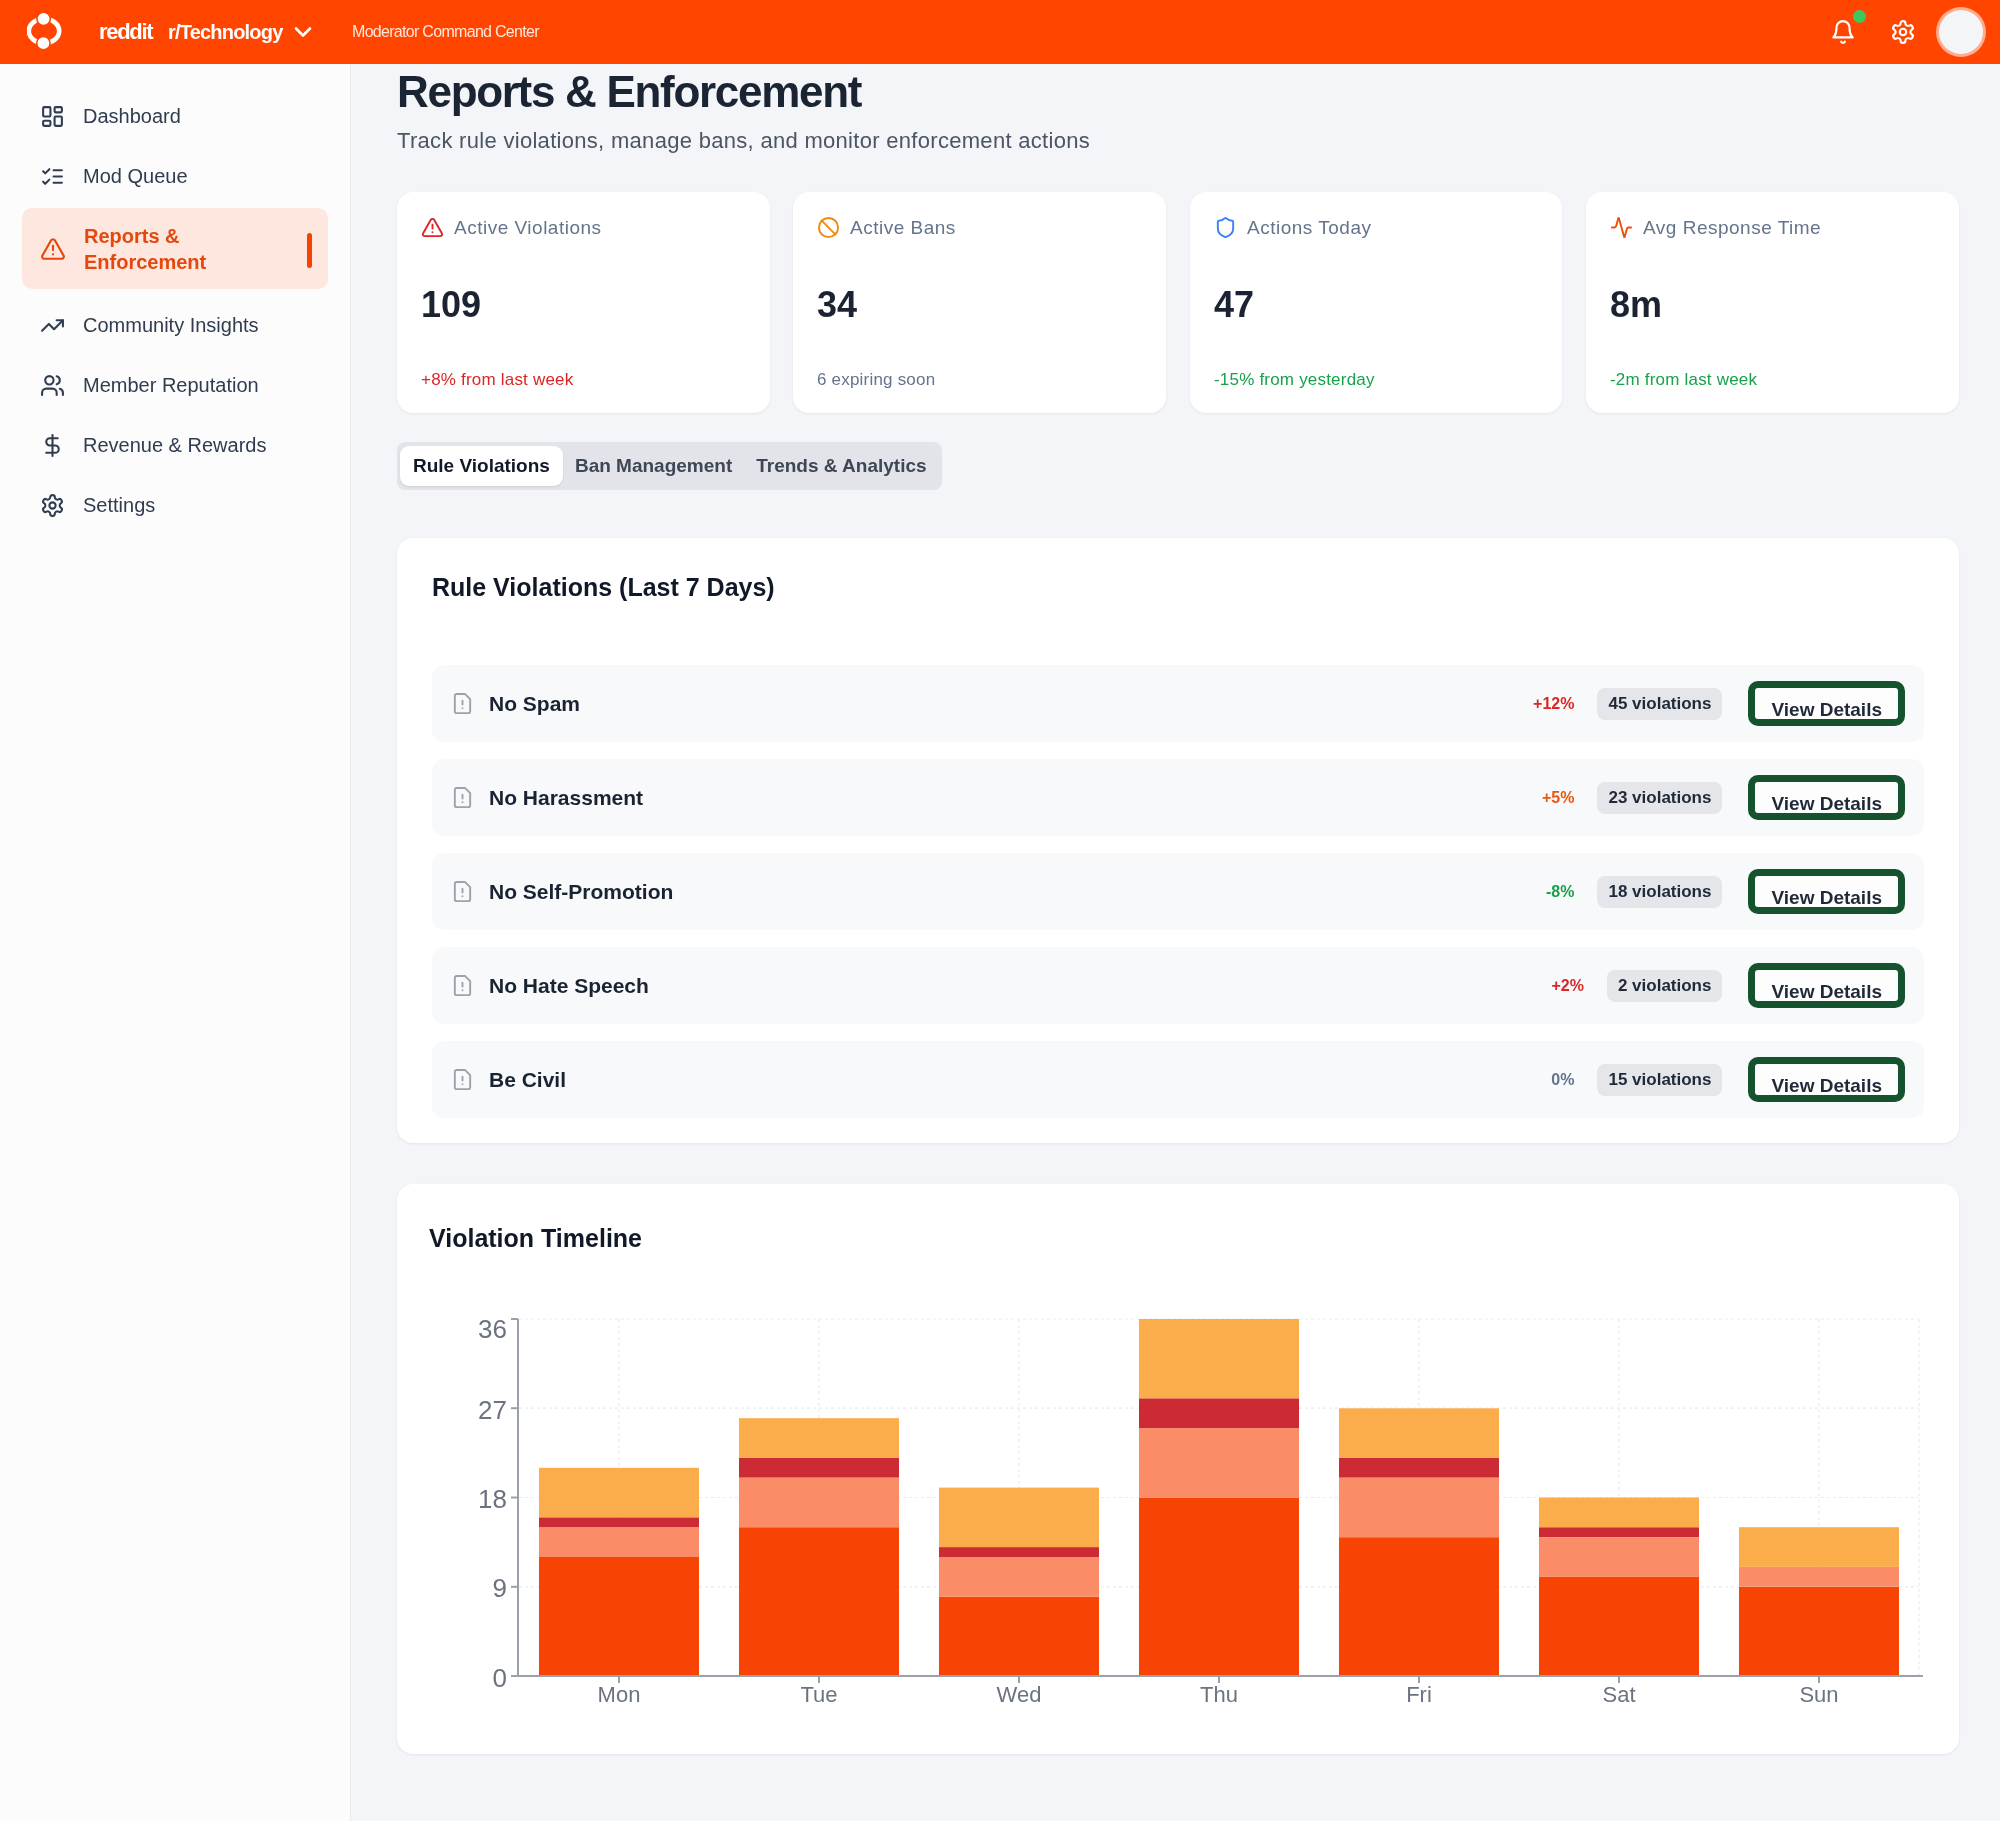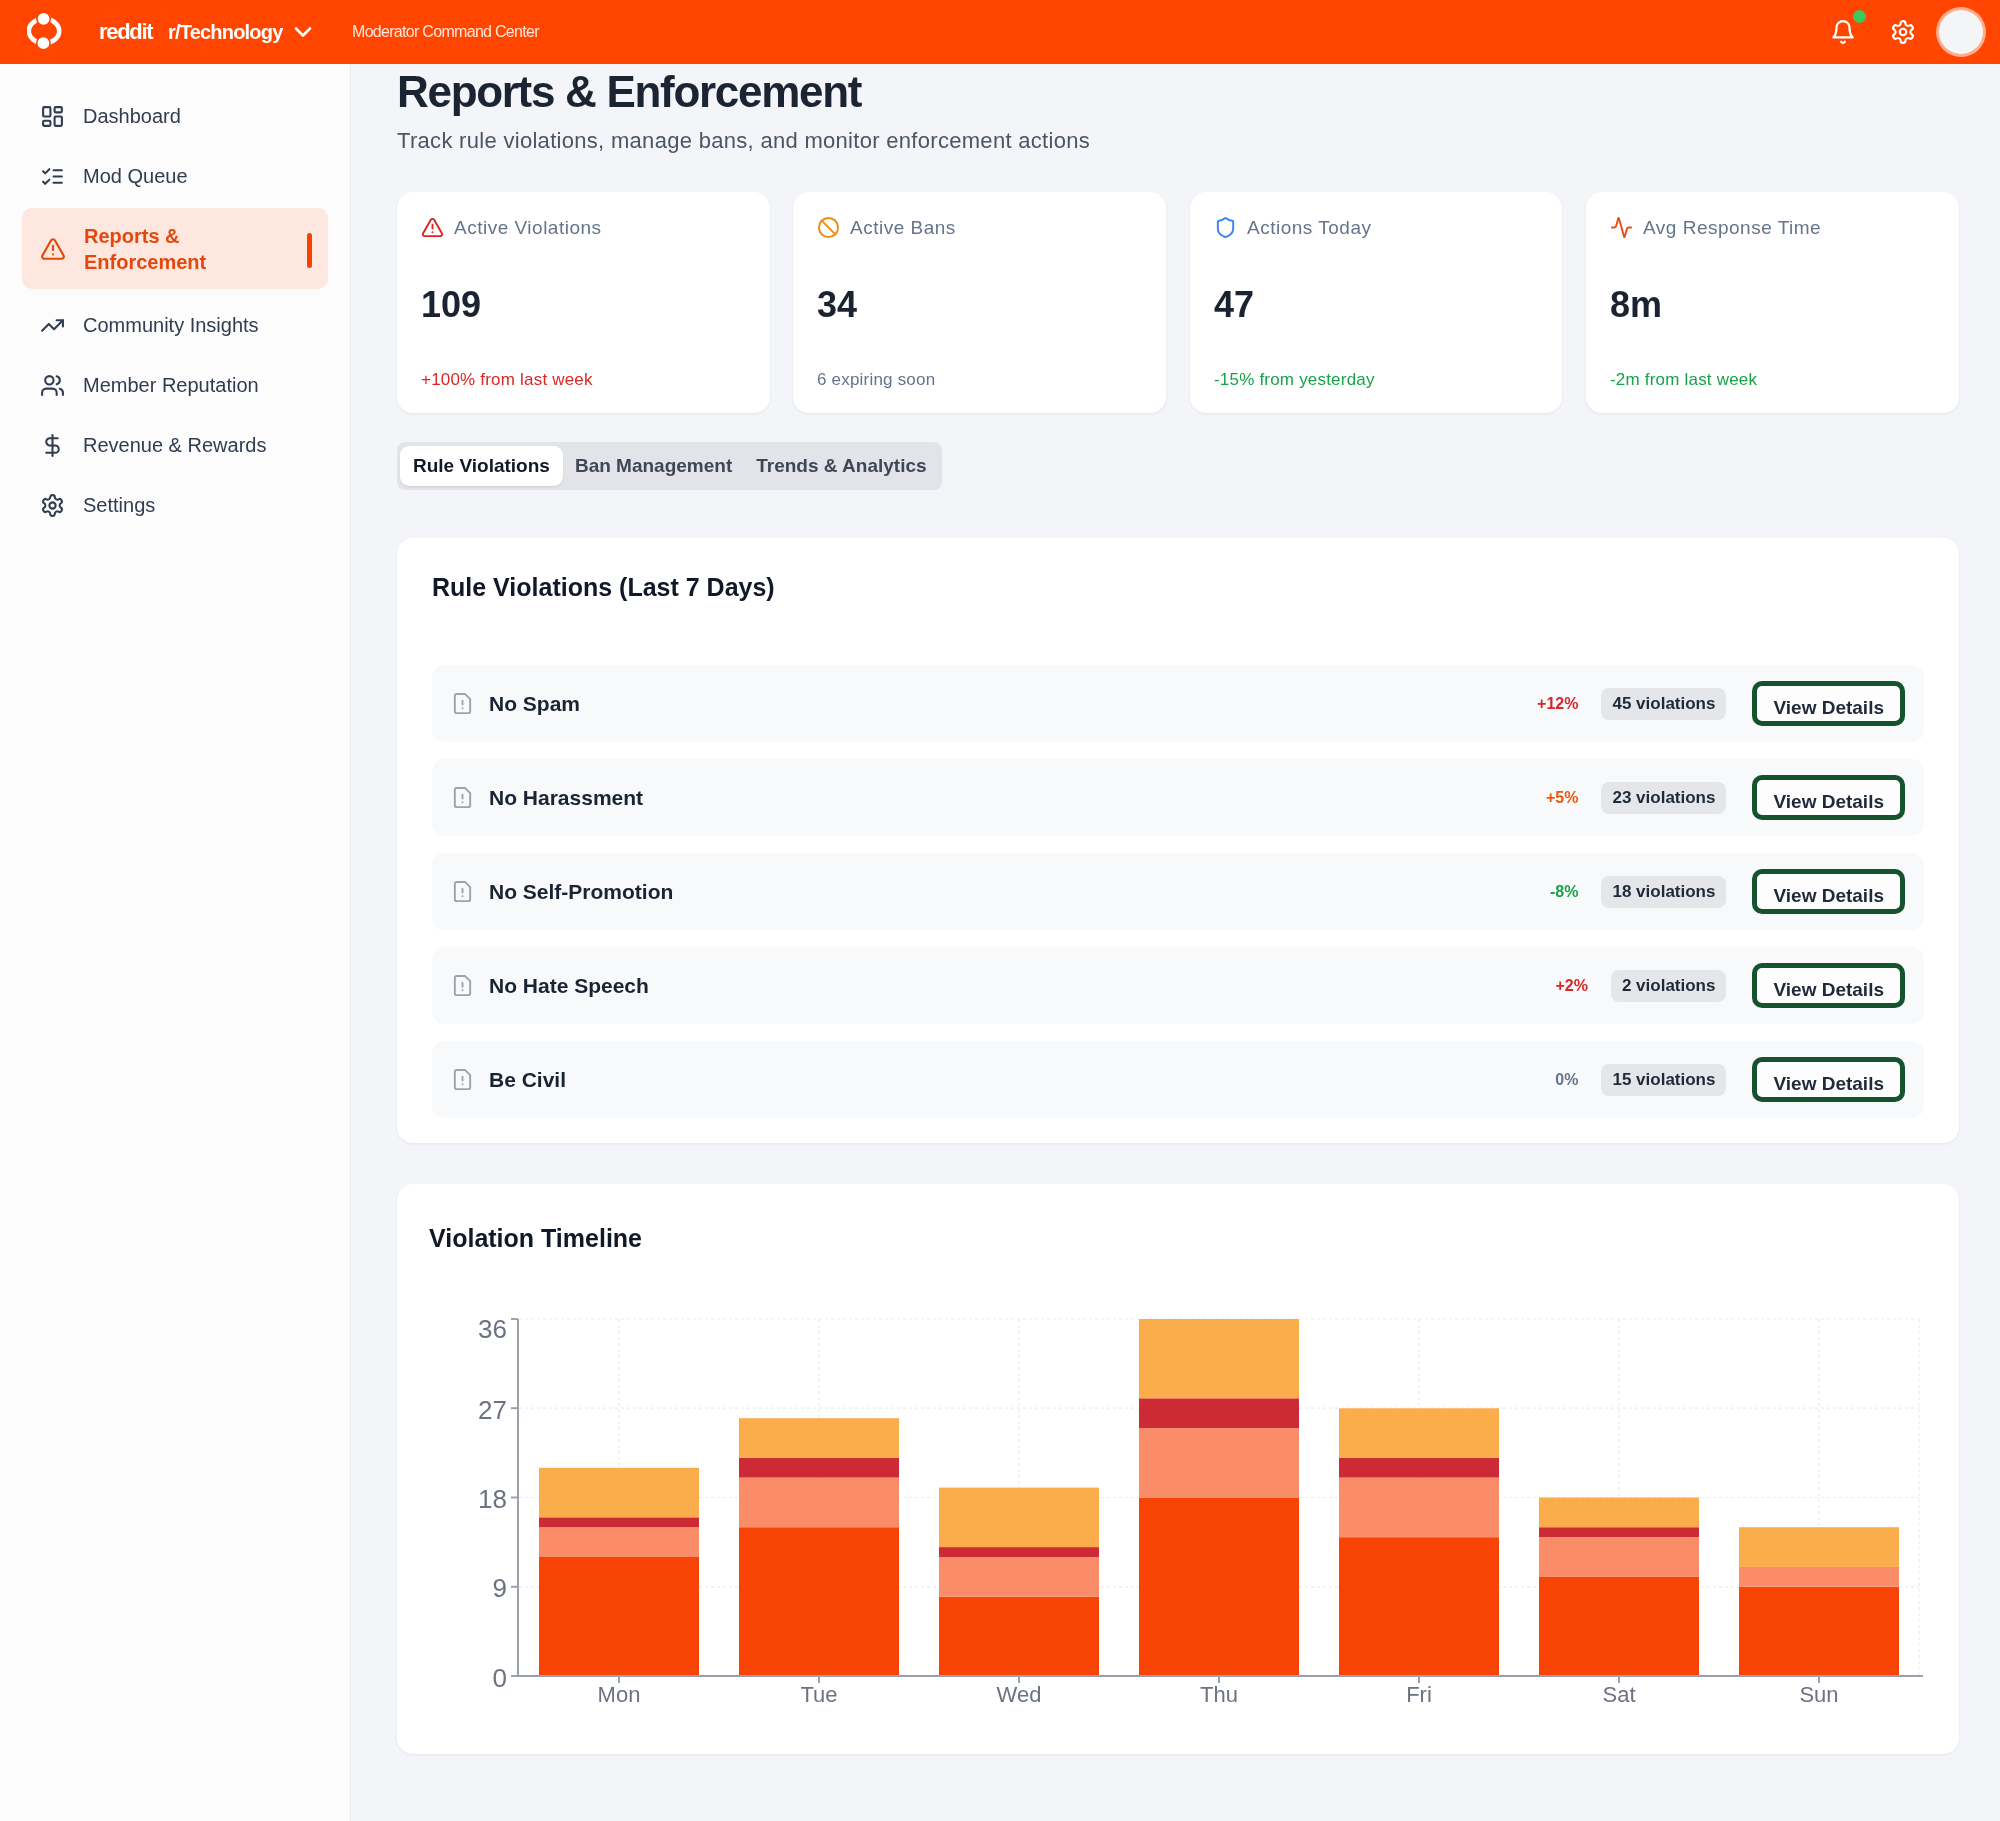--- a/index.html
+++ b/index.html
@@ -46,21 +46,21 @@
 
 .card { position:absolute; background:#fff; border-radius:16px; box-shadow:0 1px 3px rgba(16,24,40,0.07); }
 .rules { left:397px; top:538px; width:1562px; height:605px; padding:32px 35px; }
 .card-title { font-size:25px; font-weight:700; color:#111827; }
 .rule-row { position:relative; height:77px; margin-bottom:17px; background:#f8f9fb; border-radius:12px; display:flex; align-items:center; padding:0 19px; }
 .rule-row .ric { margin-right:15px; }
 .rule-name { font-size:21px; font-weight:600; color:#1a2332; }
 .rule-right { margin-left:auto; display:flex; align-items:center; }
 .pct { font-size:16px; font-weight:700; }
 .badge { margin-left:23px; background:#e4e6ea; border-radius:8px; height:32px; line-height:32px; padding:0 11px; font-size:17px; font-weight:600; color:#1f2937; }
-.vbtn { margin-left:26px; background:#fdfdfe; border:5px solid #14532d; border-radius:10px; height:45px; line-height:43px; padding:0 16px; font-size:19px; font-weight:600; color:#1f2937; }
+.vbtn { margin-left:26px; background:#fdfdfe; border:7px solid #14532d; border-radius:10px; height:45px; line-height:43px; padding:0 16px; font-size:19px; font-weight:600; color:#1f2937; }
 
 
 .timeline { left:397px; top:1184px; width:1562px; height:570px; padding:32px; }
 .chart { position:absolute; left:0; top:0; }
 </style>
 </head>
 <body>
 <div class="page">
 
 <div class="header">
@@ -156,21 +156,21 @@
 <div class="stat" style="left:397px; width:373px;">
   <div class="stat-head">
     <svg width="23" height="23" viewBox="0 0 24 24" fill="none" stroke="#dc2626" stroke-width="2" stroke-linecap="round" stroke-linejoin="round">
           <path d="m21.73 18-8-14a2 2 0 0 0-3.48 0l-8 14A2 2 0 0 0 4 21h16a2 2 0 0 0 1.73-3Z"></path>
           <path d="M12 9v4"></path>
           <path d="M12 17h.01"></path>
         </svg>
     Active Violations
   </div>
   <div class="stat-value">109</div>
-  <div class="stat-foot red">+100% from last week</div>
+  <div class="stat-foot red">+8% from last week</div>
 </div>
 <div class="stat" style="left:793px; width:373px;">
   <div class="stat-head">
     <svg width="23" height="23" viewBox="0 0 24 24" fill="none" stroke="#f08b0e" stroke-width="2" stroke-linecap="round" stroke-linejoin="round">
           <circle cx="12" cy="12" r="10"></circle>
           <path d="m4.9 4.9 14.2 14.2"></path>
         </svg>
     Active Bans
   </div>
   <div class="stat-value">34</div>

